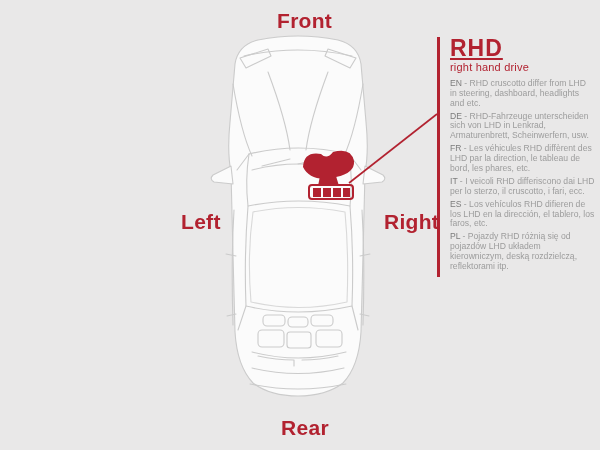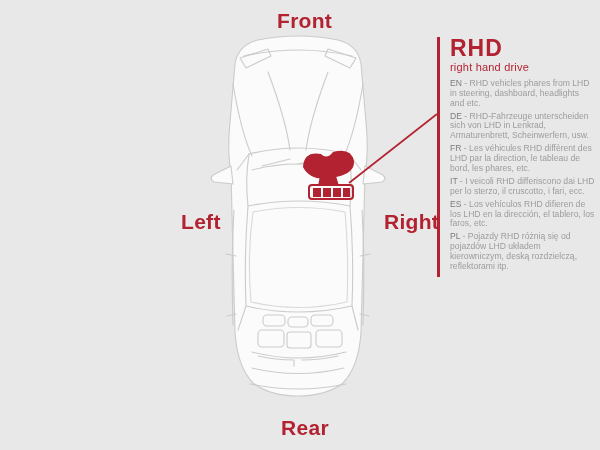--- a/index.html
+++ b/index.html
@@ -31,20 +31,21 @@
     padding:0 0 2px 10px;
     box-sizing:content-box;
   }
   .info-heading{
     margin:0;
     color:#b22230;
     font-size:23px;
     line-height:1;
     font-weight:700;
     letter-spacing:1px;
+    text-decoration:underline;
   }
   .info-subheading{
     color:#b22230;
     font-size:11px;
     font-weight:400;
     line-height:1.1;
     margin:1px 0 6px 0;
     letter-spacing:.2px;
   }
   .desc-list p{
@@ -131,21 +132,21 @@
   <div class="dir-label lbl-left">Left</div>
   <div class="dir-label lbl-right">Right</div>
   <div class="dir-label lbl-rear">Rear</div>
 
   <aside class="info-panel">
     <h1 class="info-heading">RHD</h1>
     <div class="info-subheading">right hand drive</div>
     <div class="desc-list">
 
         <p>
-          <b>EN</b><span class="sep"> - </span><span>RHD vehicles phares from LHD in steering, dashboard, headlights and etc.</span>
+          <b>EN</b><span class="sep"> - </span><span>RHD cruscotto differ from LHD in steering, dashboard, headlights and etc.</span>
         </p>
 
         <p>
           <b>DE</b><span class="sep"> - </span><span>RHD-Fahrzeuge unterscheiden sich von LHD in Lenkrad, Armaturenbrett, Scheinwerfern, usw.</span>
         </p>
 
         <p>
           <b>FR</b><span class="sep"> - </span><span>Les véhicules RHD diffèrent des LHD par la direction, le tableau de bord, les phares, etc.</span>
         </p>
 

